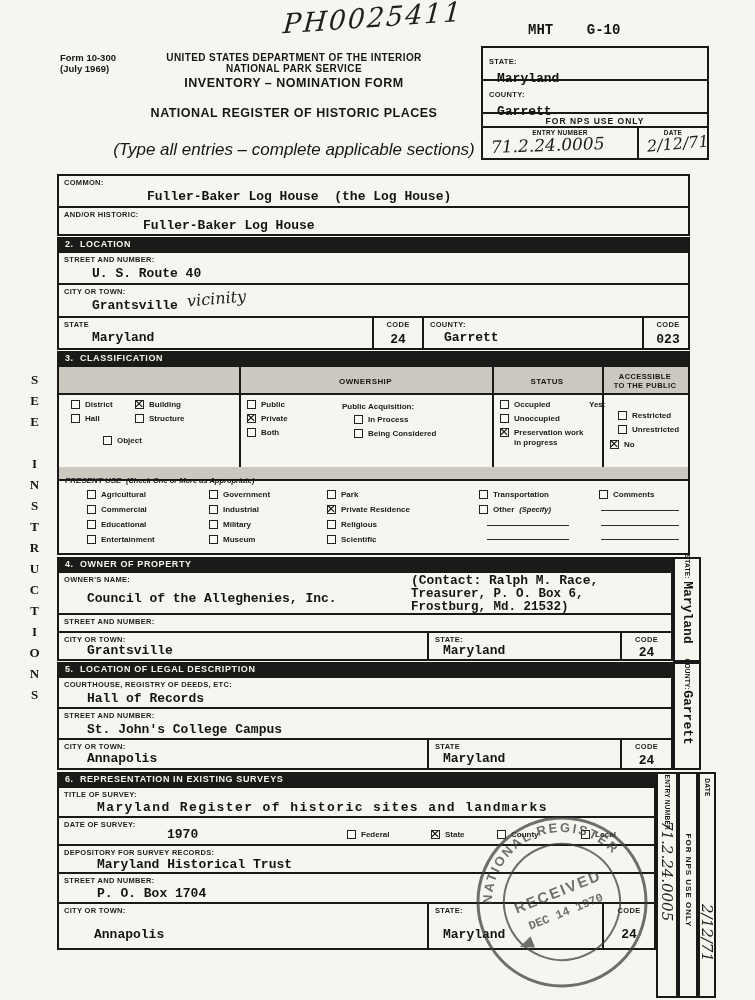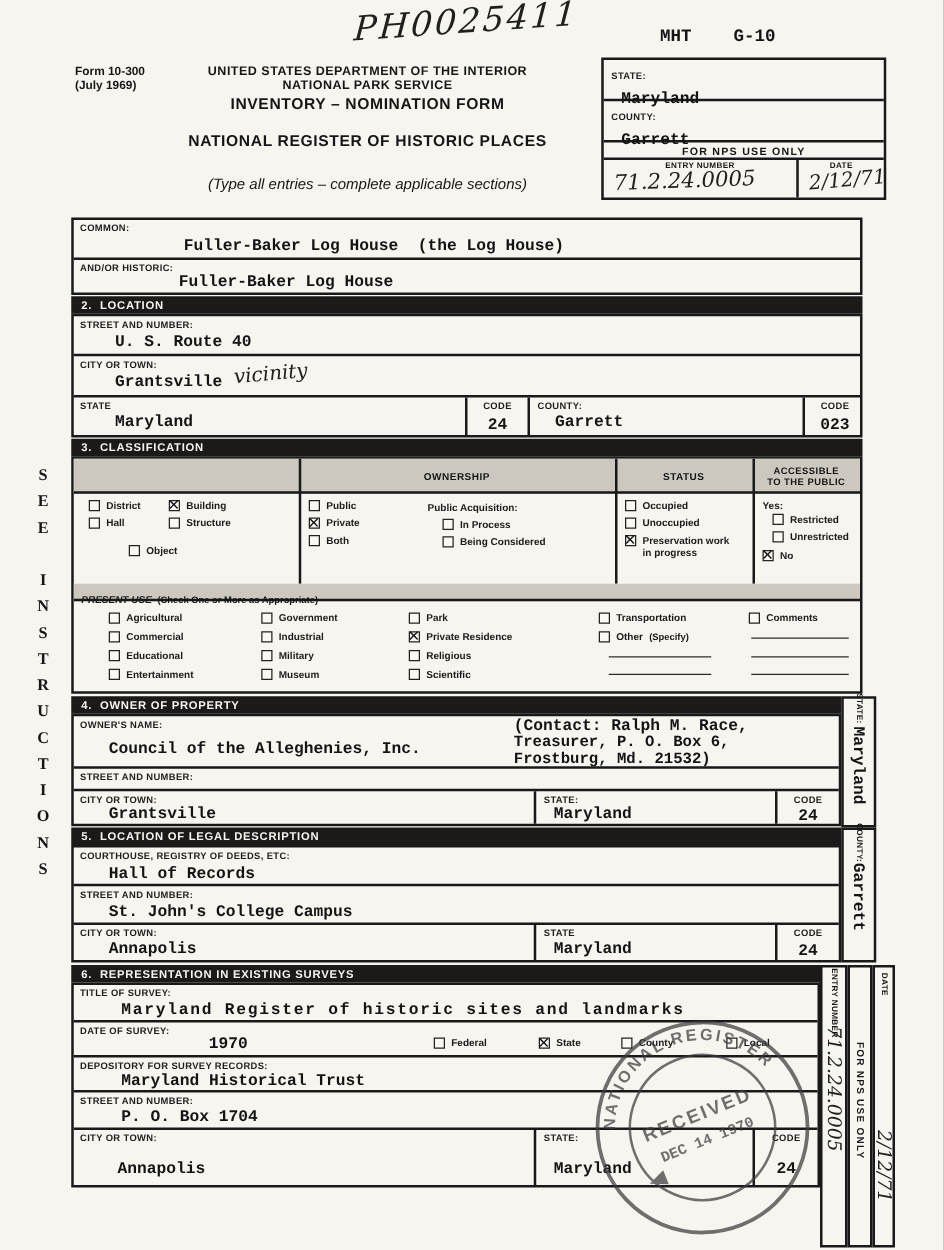--- a/index.html
+++ b/index.html
@@ -11,21 +11,21 @@
   .hand{font-family:"DejaVu Serif",serif;font-style:italic;color:#20201e;white-space:nowrap}
   .bar{position:absolute;left:57px;height:14px;background:#1b1a18;color:#f5f4ee;font-size:9px;font-weight:bold;letter-spacing:.6px;padding:2px 0 0 8px;white-space:pre}
   .bx{position:absolute;border:2px solid #191919}
   .row{position:relative;border-bottom:2px solid #191919}
   .row.last{border-bottom:none}
   .cell{position:absolute;top:0;bottom:0;border-left:2px solid #191919}
   .cb{display:inline-block;width:9px;height:9px;border:1.5px solid #222;background:#faf9f4;position:relative;flex:none}
   .cb.checked::after{content:"✕";position:absolute;left:-2px;top:-4.5px;font-size:12px;font-weight:bold;color:#111;font-family:"DejaVu Sans",sans-serif}
   .cbi{display:flex;align-items:center;gap:5px;position:absolute}
   .cbl{font-size:8px;font-weight:bold;white-space:nowrap;color:#1b1b1b}
-  .note{font-size:7.5px;font-weight:bold}
+  .note{font-size:7.5px;font-style:italic;font-weight:bold}
   .gray{background:#ccc8c0}
   .hdrcell{position:absolute;display:flex;flex-direction:column;align-items:center;justify-content:center;text-align:center}
   .hc1{font-size:8px;font-weight:bold;letter-spacing:.4px}
   .hc2{font-size:7px;font-style:italic;font-weight:bold}
   .uline{position:absolute;border-bottom:1px solid #2c2c2c;height:0}
   .rot{transform:rotate(90deg)}
   .tiny{font-size:6.5px;font-weight:bold;letter-spacing:.3px;white-space:nowrap}
 </style>
 </head>
 <body>
@@ -38,21 +38,21 @@
   <div class="abs" style="left:60px;top:52px">
     <div style="font-size:9.5px;font-weight:bold">Form 10-300</div>
     <div style="font-size:9.5px;font-weight:bold">(July 1969)</div>
   </div>
 
   <div class="abs" style="left:110px;top:52px;width:368px;text-align:center">
     <div style="font-size:10px;font-weight:bold;letter-spacing:.4px">UNITED STATES DEPARTMENT OF THE INTERIOR</div>
     <div style="font-size:10px;font-weight:bold;letter-spacing:.4px">NATIONAL PARK SERVICE</div>
     <div style="font-size:12.5px;font-weight:bold;letter-spacing:.5px;margin-top:2px">INVENTORY – NOMINATION FORM</div>
     <div style="font-size:12.5px;font-weight:bold;letter-spacing:.5px;margin-top:16px">NATIONAL REGISTER OF HISTORIC PLACES</div>
-    <div style="font-size:12px;font-style:italic;margin-top:20px">(Type all entries – complete applicable sections)</div>
+    <div style="font-size:17px;font-style:italic;margin-top:20px">(Type all entries – complete applicable sections)</div>
   </div>
 
   <div class="bx" style="left:481px;top:46px;width:228px;height:114px">
     <div class="row" style="height:33px;padding:2px 6px">
       <span class="lbl">STATE:</span>
       <div class="val" style="margin:3px 0 0 8px">Maryland</div>
     </div>
     <div class="row" style="height:33px;padding:2px 6px">
       <span class="lbl">COUNTY:</span>
       <div class="val" style="margin:3px 0 0 8px">Garrett</div>
@@ -185,21 +185,21 @@
       <span class="cbl">Unoccupied</span>
     </div>
     <div class="cbi" style="left:441px;top:61px;align-items:flex-start">
       <span class="cb checked"></span>
       <span style="display:flex;flex-direction:column;line-height:10px">
         <span class="cbl">Preservation work</span>
         <span class="cbl">in progress</span>
       </span>
     </div>
 
-    <div class="cbl abs" style="left:551px;top:33px">Yes:</div>
+    <div class="cbl abs" style="left:530px;top:33px">Yes:</div>
     <div class="cbi" style="left:559px;top:44px">
       <span class="cb"></span>
       <span class="cbl">Restricted</span>
     </div>
     <div class="cbi" style="left:559px;top:58px">
       <span class="cb"></span>
       <span class="cbl">Unrestricted</span>
     </div>
     <div class="cbi" style="left:551px;top:73px">
       <span class="cb checked"></span>

